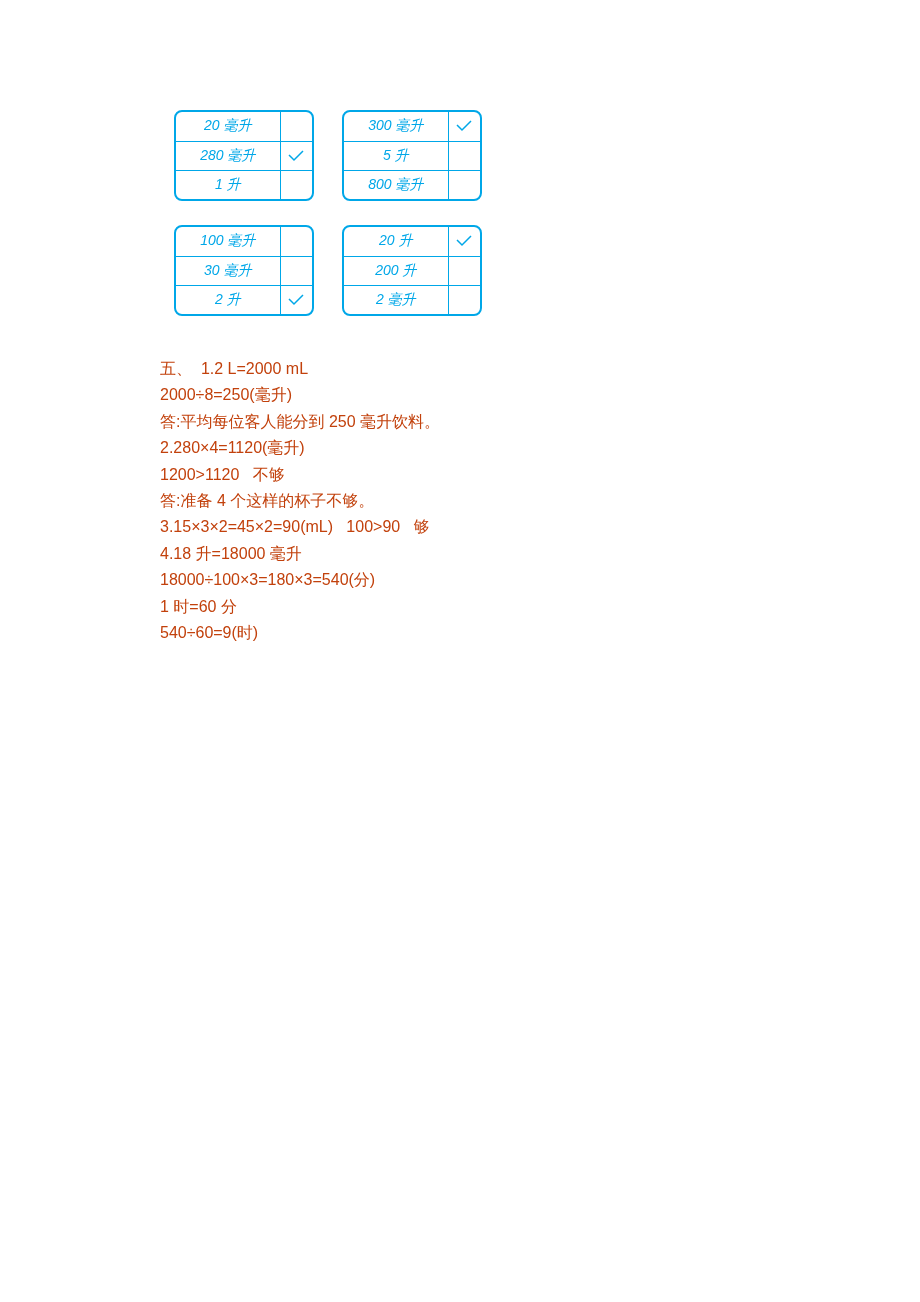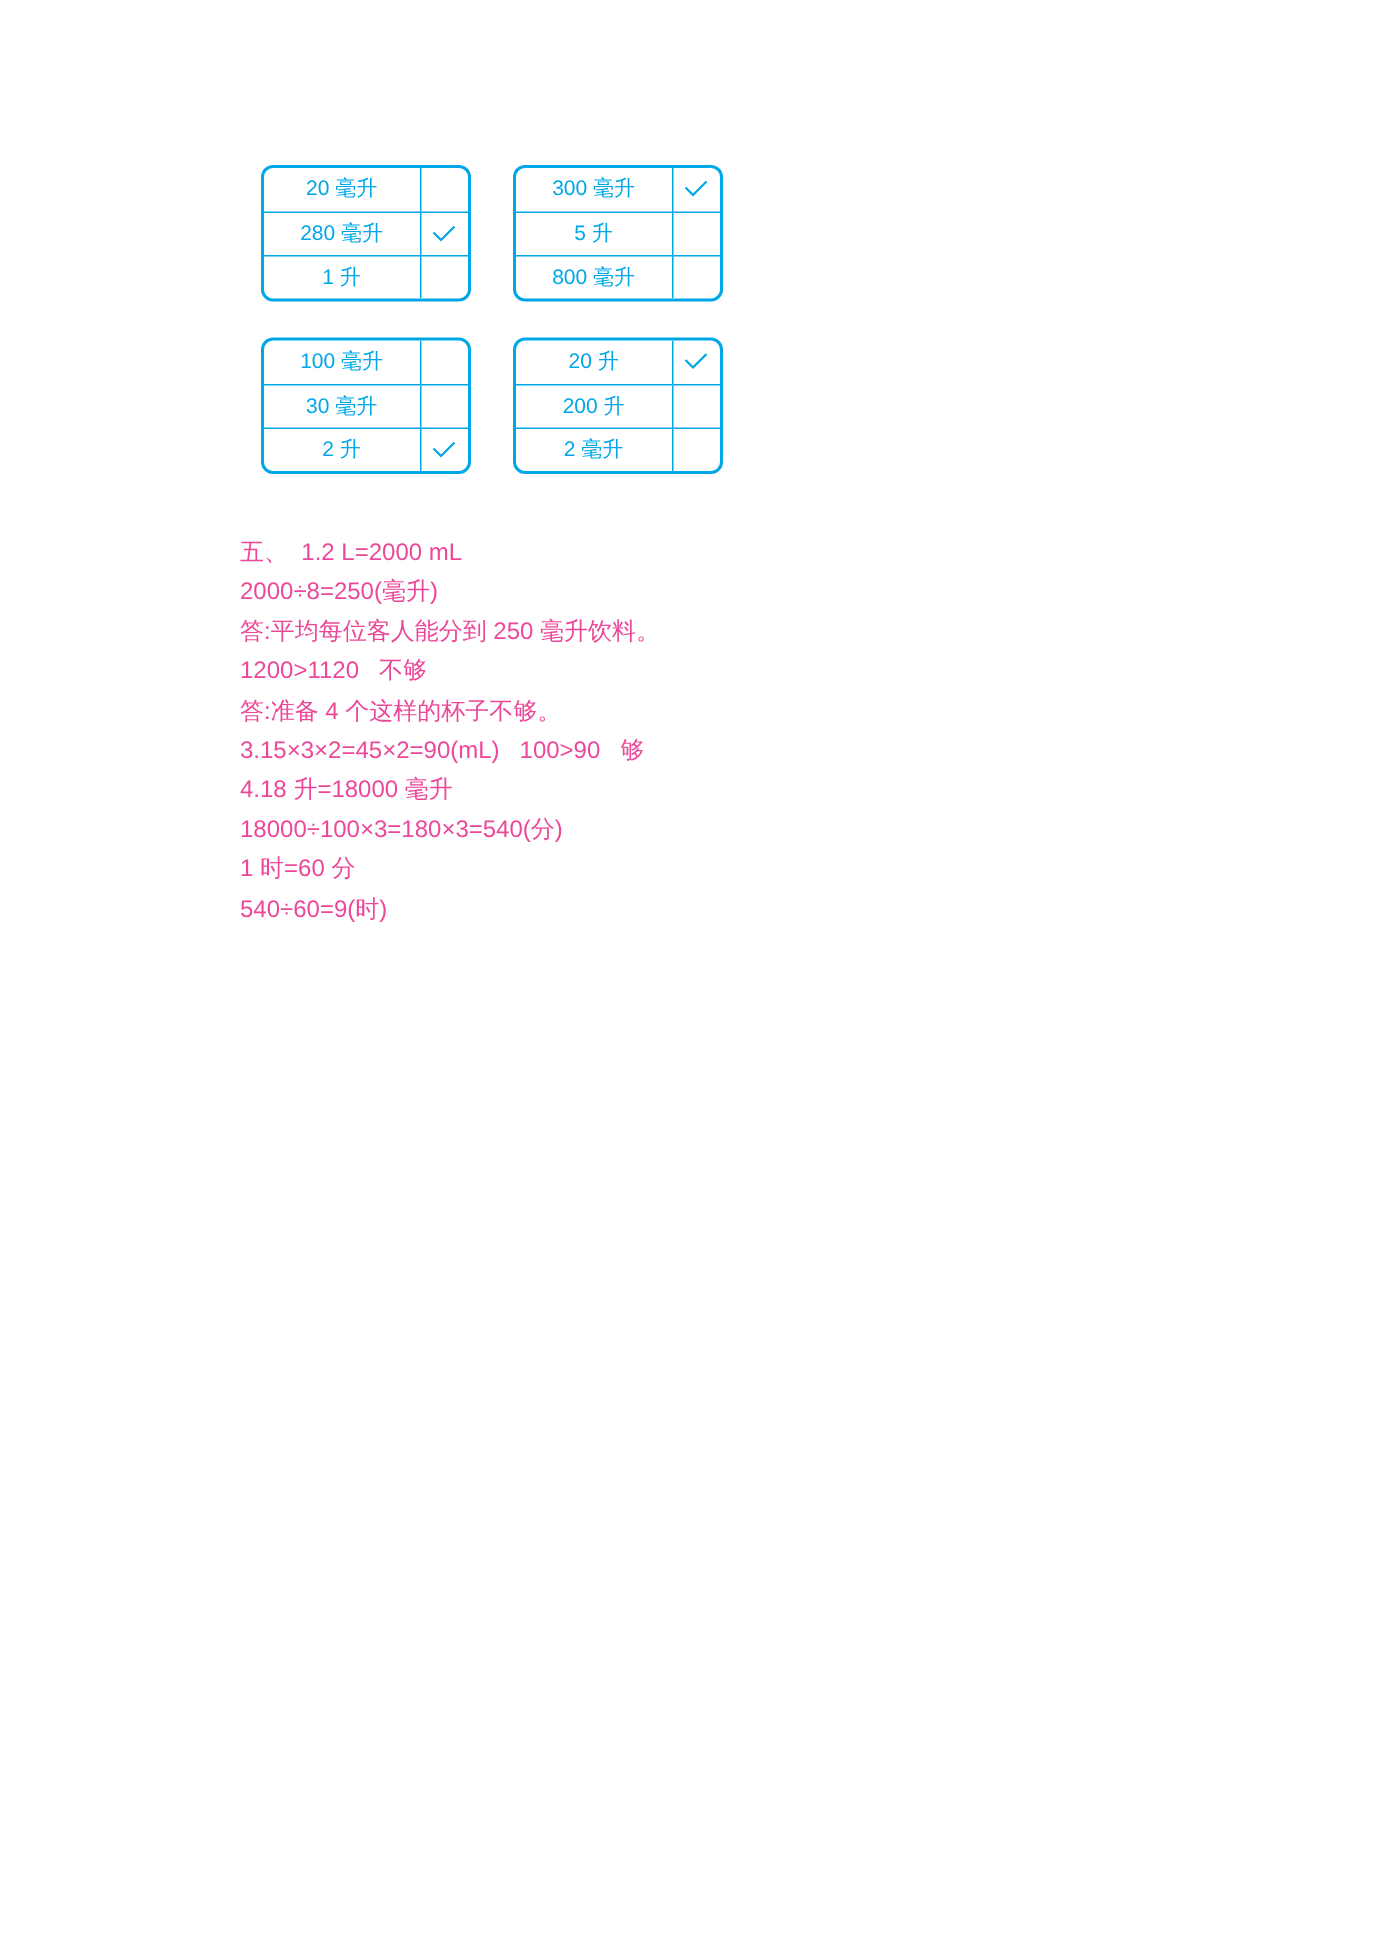--- a/index.html
+++ b/index.html
@@ -20,20 +20,21 @@
       display: flex;
       gap: 28px;
     }
     .answer-table {
       border: 2px solid #00A7E8;
       border-radius: 8px;
       overflow: hidden;
     }
     .answer-table table {
       border-collapse: collapse;
+      font-style: italic;
     }
     .answer-table td {
       border-right: 1px solid #00A7E8;
       border-bottom: 1px solid #00A7E8;
       text-align: center;
       vertical-align: middle;
       font-size: 14px;
       color: #00A7E8;
       height: 29px;
     }
@@ -43,21 +44,21 @@
     }
     .answer-table td:last-child {
       border-right: none;
     }
     .col-label { width: 104px; }
     .col-mark  { width: 32px; }
     .check svg { display: block; margin: 0 auto; }
     .text-content {
       font-size: 16px;
       line-height: 1.65;
-      color: #ec4899;
+      color: #c2410c;
       font-family: "Microsoft YaHei", "SimSun", sans-serif;
       margin-left: -14px;
     }
     .text-content p { white-space: pre; }
   </style>
 </head>
 <body>
 
 <div class="tables-container">
   <div class="table-row-group">
@@ -143,20 +144,21 @@
       </tbody>
         </table>
     </div>
   </div>
 </div>
 
 <div class="text-content">
   <p>五、  1.2 L=2000 mL</p>
   <p>2000÷8=250(毫升)</p>
   <p>答:平均每位客人能分到 250 毫升饮料。</p>
+  <p>2.280×4=1120(毫升)</p>
   <p>1200&gt;1120   不够</p>
   <p>答:准备 4 个这样的杯子不够。</p>
   <p>3.15×3×2=45×2=90(mL)   100&gt;90   够</p>
   <p>4.18 升=18000 毫升</p>
   <p>18000÷100×3=180×3=540(分)</p>
   <p>1 时=60 分</p>
   <p>540÷60=9(时)</p>
 </div>
 
 </body></html>

